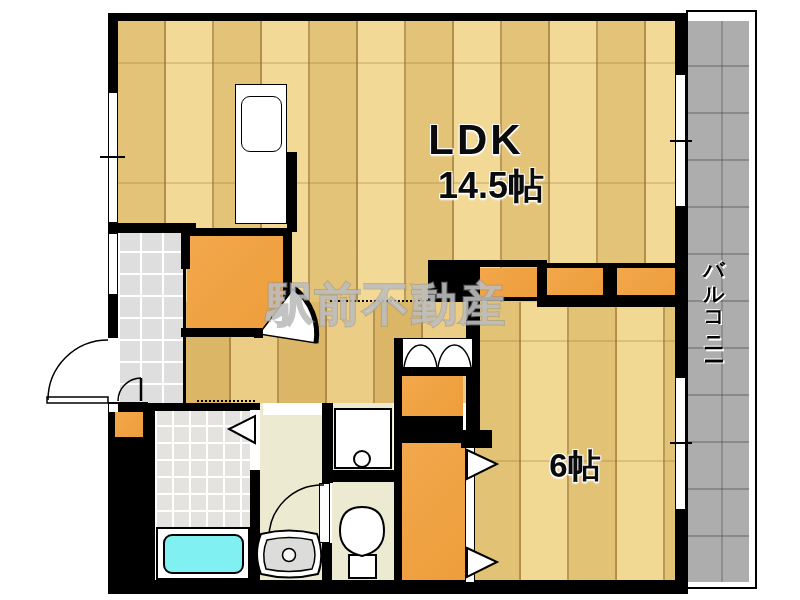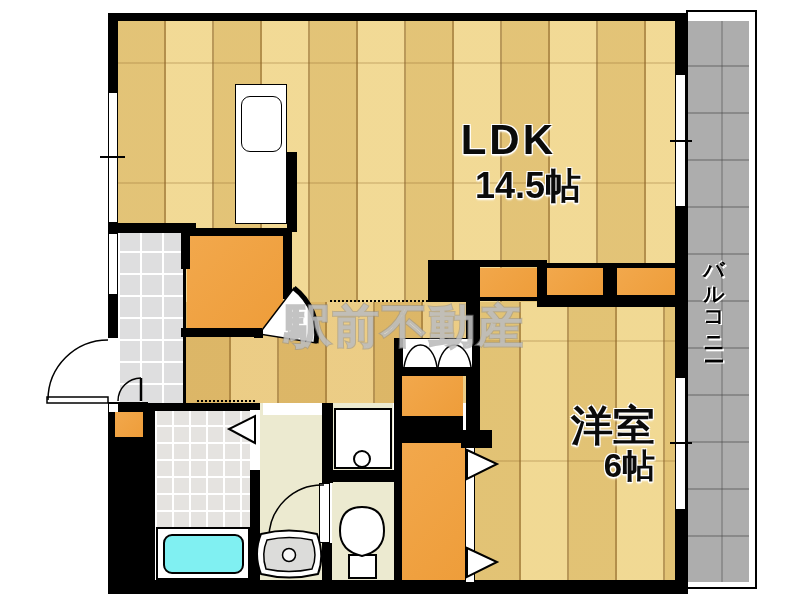--- a/index.html
+++ b/index.html
@@ -23,21 +23,21 @@
   .tile-bath{position:absolute;background-color:#e5e3e0;
     background-image:
       repeating-linear-gradient(0deg,#fff 0 2px,transparent 2px 17px),
       repeating-linear-gradient(90deg,#fff 0 2px,transparent 2px 17px);}
   .cream{position:absolute;background:#ecead0;}
   .white{position:absolute;background:#fff;}
   .balcony-slab{position:absolute;background-color:#adadad;
     background-image:
       repeating-linear-gradient(0deg, transparent 0 45px, rgba(70,70,70,.35) 45px 47px),
       linear-gradient(90deg, transparent 0 33px, rgba(70,70,70,.3) 33px 35px, transparent 35px);}
-  .label{position:absolute;font-weight:bold;color:#0b0b0b;text-align:right;white-space:nowrap;
+  .label{position:absolute;font-weight:bold;color:#0b0b0b;text-align:center;white-space:nowrap;
     text-shadow:1px 1px 0 #fff,-1px -1px 0 #fff,1px -1px 0 #fff,-1px 1px 0 #fff,0 2px 2px #fff;z-index:30;}
   .vlabel{position:absolute;font-weight:bold;color:#000;writing-mode:vertical-rl;letter-spacing:2px;
     text-shadow:1.5px 1.5px 0 #fff,-1px -1px 0 #fff;z-index:30;}
   .watermark{position:absolute;font-weight:bold;font-size:46px;letter-spacing:2px;white-space:nowrap;
     color:rgba(255,255,255,.78);-webkit-text-stroke:2px rgba(145,145,145,.55);z-index:40;}
   .dashed{position:absolute;height:0;border-top:2px dotted #000;z-index:12;}
   .winframe{position:absolute;background:#fff;border:1px solid #000;box-sizing:border-box;z-index:10;}
   .fixture{position:absolute;background:#fff;border:2px solid #000;box-sizing:border-box;z-index:14;}
   svg.overlay{position:absolute;left:0;top:0;z-index:20;pointer-events:none;}
   .z1{z-index:1}.z2{z-index:2}.z3{z-index:5}.z4{z-index:10}
@@ -175,20 +175,19 @@
       <rect x="349" y="555" width="27" height="23" fill="#fff" stroke="#000" stroke-width="2"></rect>
       <path d="M 340 531 Q 340 507 362 507 Q 384 507 384 531 Q 384 551 362 556 Q 340 551 340 531 Z" fill="#fff" stroke="#000" stroke-width="2"></path>
     </g>
 
     <g>
       <circle cx="362" cy="459" r="8" fill="#fff" stroke="#000" stroke-width="2"></circle>
     </g>
   </svg>
 
   <div class="label" style="left:396px;top:116px;width:160px;font-size:42px;letter-spacing:3px;">LDK</div>
-  <div class="label" style="left:381px;top:162px;width:200px;font-size:36px;">14.5帖</div>
-  <div class="label" style="left:495px;top:398px;width:160px;font-size:42px;">洋室</div>
+  <div class="label" style="left:391px;top:162px;width:200px;font-size:36px;">14.5帖</div>
   <div class="label" style="left:495px;top:444px;width:160px;font-size:33px;">6帖</div>
   <div class="vlabel" style="left:700px;top:246px;font-size:21px;">バルコニー</div>
 
-  <div class="watermark" style="left:285px;top:274px;margin-top:22px;">駅前不動産</div>
+  <div class="watermark" style="left:267px;top:274px;">駅前不動産</div>
 
 </div>
 
 </body></html>

